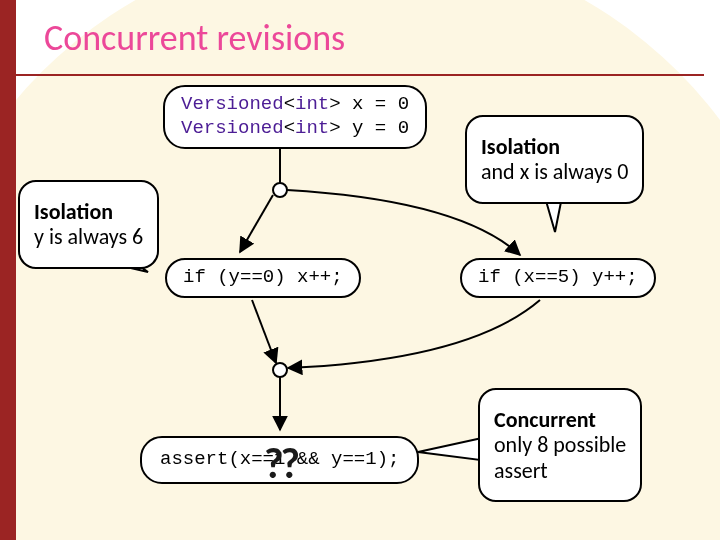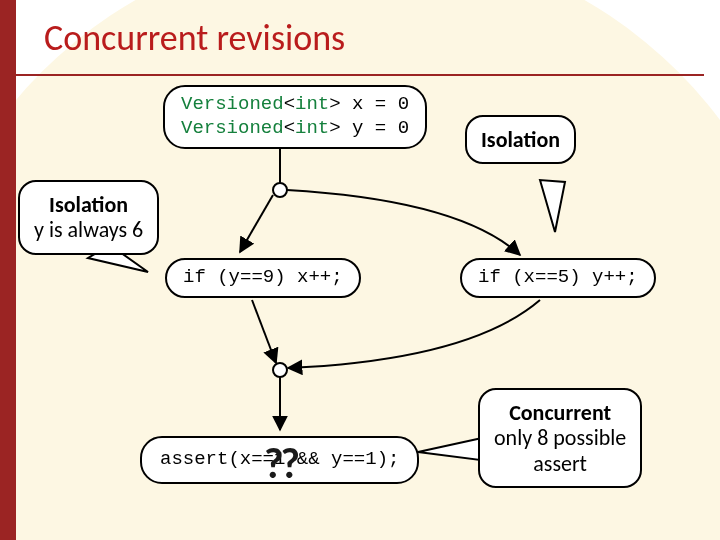--- a/index.html
+++ b/index.html
@@ -29,45 +29,44 @@
     background: #9b2423;
     z-index: 2;
   }
   .title-bar {
     position: absolute;
     top: 8px; left: 16px;
     width: 688px;
     padding: 8px 20px 14px 28px;
     border-bottom: 2px solid #9b2423;
     font-size: 36px;
-    color: #b91c1c;
+    color: #ec4899;
     z-index: 3;
     box-sizing: border-box;
   }
   .code-box {
     position: absolute;
     background: #fff;
     border: 2px solid #000;
     border-radius: 22px;
     font-family: Consolas, "Courier New", monospace;
     font-size: 19px;
     white-space: pre;
     padding: 6px 16px;
     z-index: 5;
     line-height: 1.25;
   }
-  .code-box .kw { color: #15803d; }
+  .code-box .kw { color: #4c1d95; }
   .callout {
     position: absolute;
     background: #fff;
     border: 2px solid #000;
     border-radius: 18px;
     font-size: 22px;
-    text-align: center;
-    padding: 10px 14px;
+    padding: 17px 14px;
     z-index: 5;
     line-height: 1.15;
   }
   .callout b { font-weight: 700; }
   svg.graph {
     position: absolute;
     top: 0; left: 0;
     width: 720px; height: 540px;
     z-index: 4;
     pointer-events: none;
@@ -116,33 +115,34 @@
   <path d="M 110 245 L 148 272 L 88 258 Z" fill="#fff" stroke="#000" stroke-width="2"></path>
 
   <path d="M 540 180 L 555 232 L 565 182 Z" fill="#fff" stroke="#000" stroke-width="2"></path>
 
   <path d="M 482 438 L 418 452 L 480 460 Z" fill="#fff" stroke="#000" stroke-width="2"></path>
 </svg>
 
 <div class="code-box" style="top:85px; left:163px;"><span class="kw">Versioned</span><span>&lt;</span><span class="kw">int</span><span>&gt; x = 0</span>
 <span class="kw">Versioned</span><span>&lt;</span><span class="kw">int</span><span>&gt; y = 0</span></div>
 
-<div class="code-box" style="top:258px; left:165px;">if (y==9) x++;</div>
+<div class="code-box" style="top:258px; left:165px;">if (y==0) x++;</div>
 
 <div class="code-box" style="top:258px; left:460px;">if (x==5) y++;</div>
 
 <div class="code-box" style="top:436px; left:140px; padding:10px 18px;">assert(x==1 &amp;&amp; y==1);</div>
 <div class="qmark" style="top:438px; left:264px;">??</div>
 
 <div class="callout" style="top:180px; left:18px;">
   <b>Isolation</b><br>
   <span>y is always 6</span>
 </div>
 
 <div class="callout" style="top:115px; left:465px;">
   <b>Isolation</b><br>
+  <span>and x is always 0</span>
 </div>
 
 <div class="callout" style="top:388px; left:478px;">
   <b>Concurrent</b><br>
   <span>only 8 possible</span><br>
   <span>assert</span>
 </div>
 
 </body></html>

